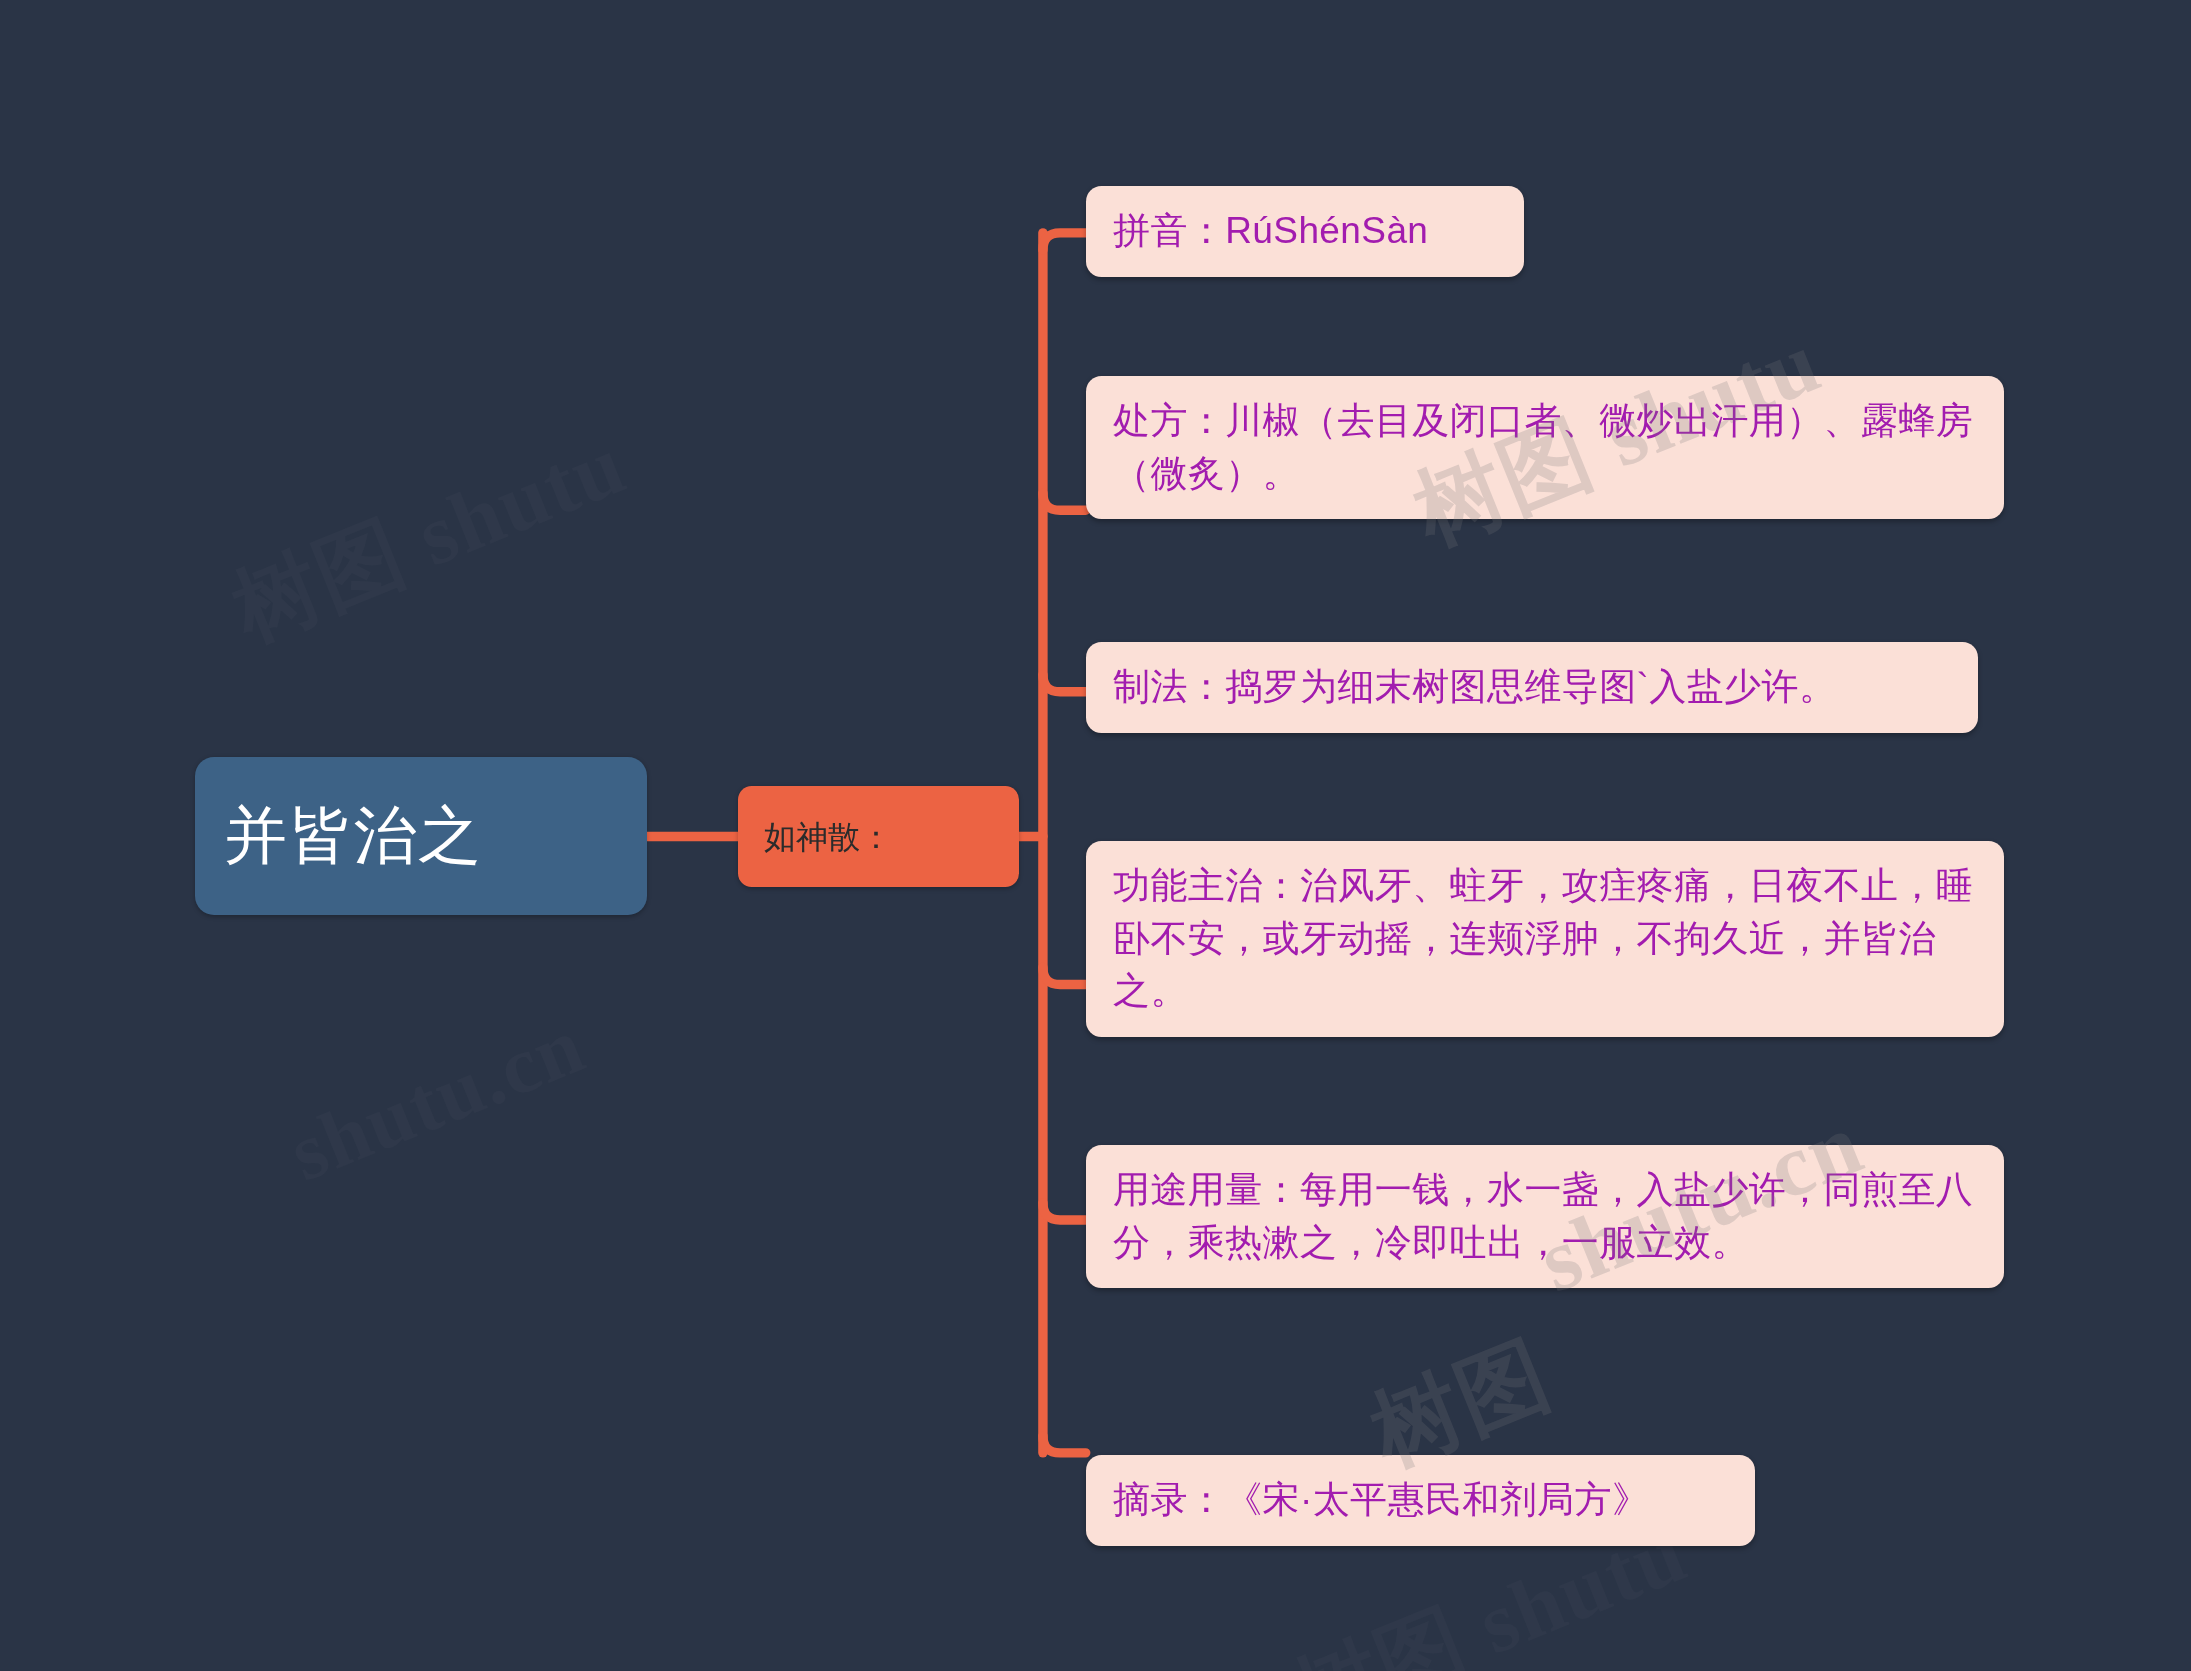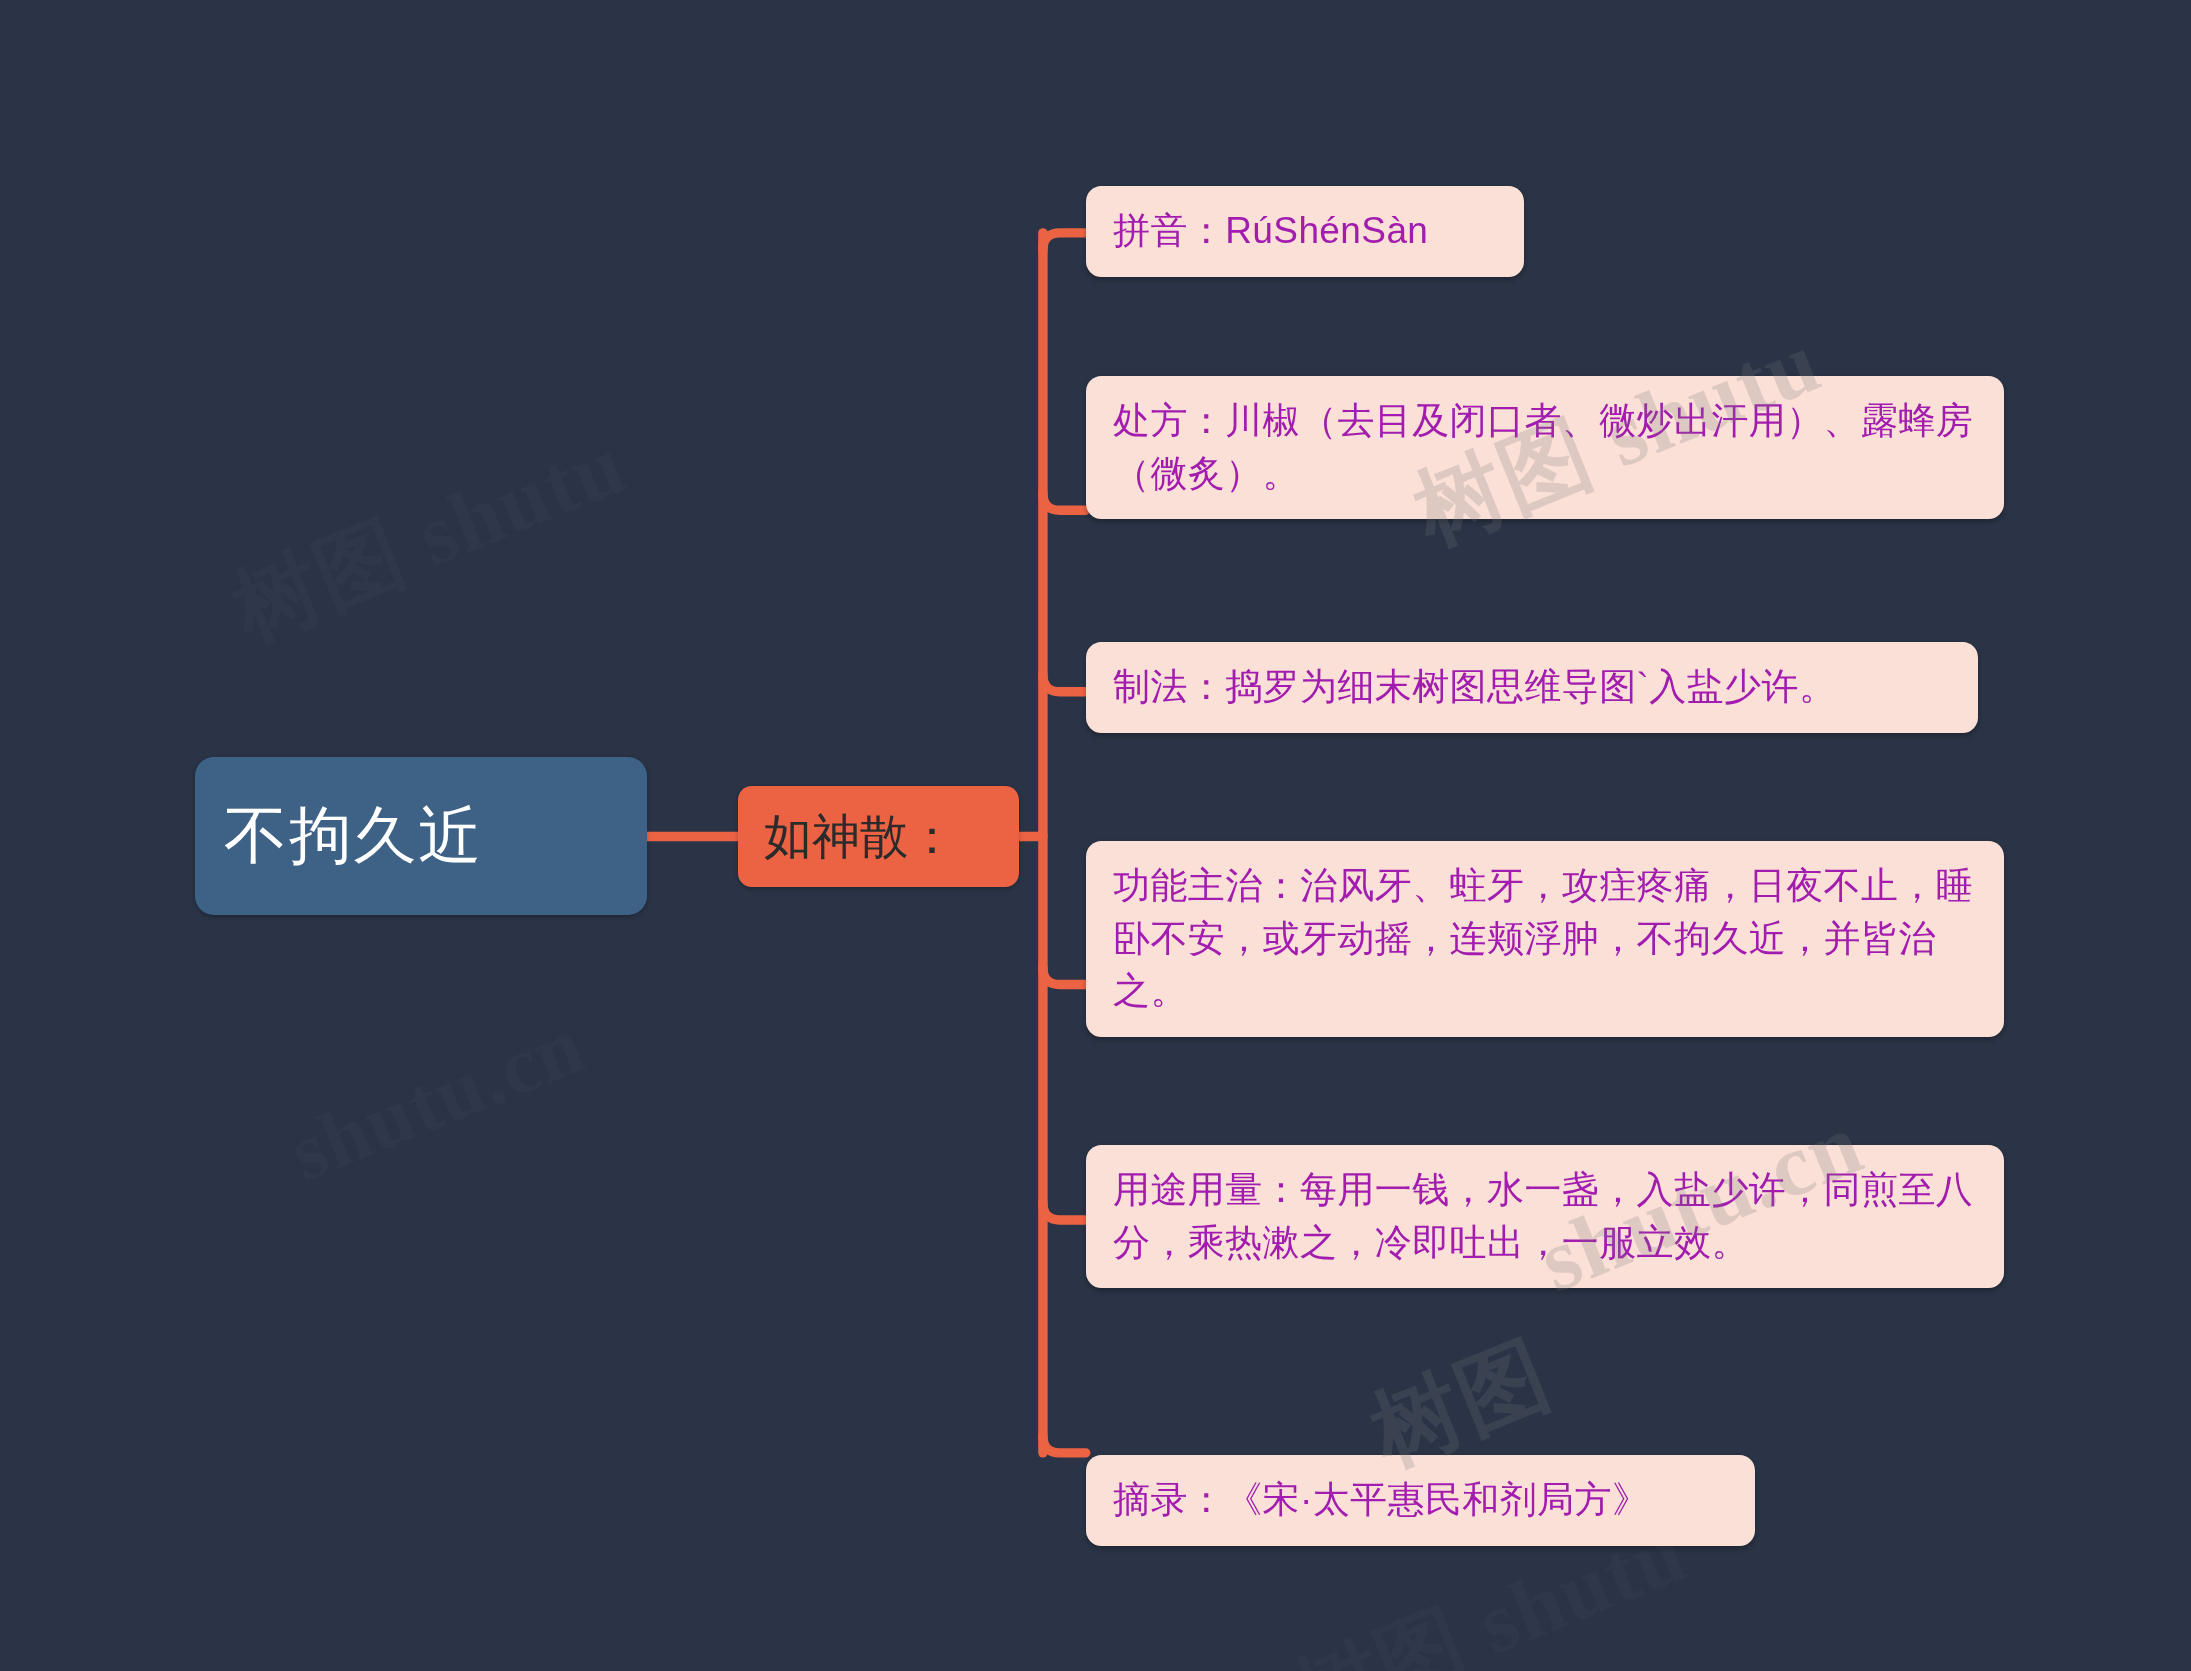--- a/index.html
+++ b/index.html
@@ -87,21 +87,21 @@
     top: 786px;
     width: 281px;
     height: 101px;
     background: #ec6343;
     border-radius: 13.7px;
     padding: 0 26px;
     box-shadow: 0 1.7px 4.3px rgba(0,0,0,0.25);
   }
   .node-branch .label {
     color: #2b2b2b;
-    font-size: 48px;
+    font-size: 32px;
     line-height: 1.25;
     white-space: nowrap;
   }
 
   .node-leaf {
     left: 1086px;
     background: #fbe0d7;
     border-radius: 15.4px;
     padding: 19px 27px;
     box-shadow: 0 2.6px 5.1px rgba(0,0,0,0.28);
@@ -145,21 +145,21 @@
       <path d="M1218 292 Q1218 272 1238 272 L1268 272"></path>
       <path d="M1218 576 Q1218 596 1238 596 L1268 596"></path>
       <path d="M1218 788 Q1218 808 1238 808 L1268 808"></path>
       <path d="M1218 1130 Q1218 1150 1238 1150 L1268 1150"></path>
       <path d="M1218 1405 Q1218 1425 1238 1425 L1268 1425"></path>
       <path d="M1218 1677 Q1218 1697 1238 1697 L1268 1697"></path>
     </g>
   </svg>
 
   <div class="node node-root">
-    <span class="label">不拘久近</span>
+    <span class="label">并皆治之</span>
   </div>
 
   <div class="node node-branch">
     <span class="label">如神散：</span>
   </div>
 
   <div class="node node-leaf" id="leaf-0">
     <span class="label">拼音：RúShénSàn</span>
   </div>
 

